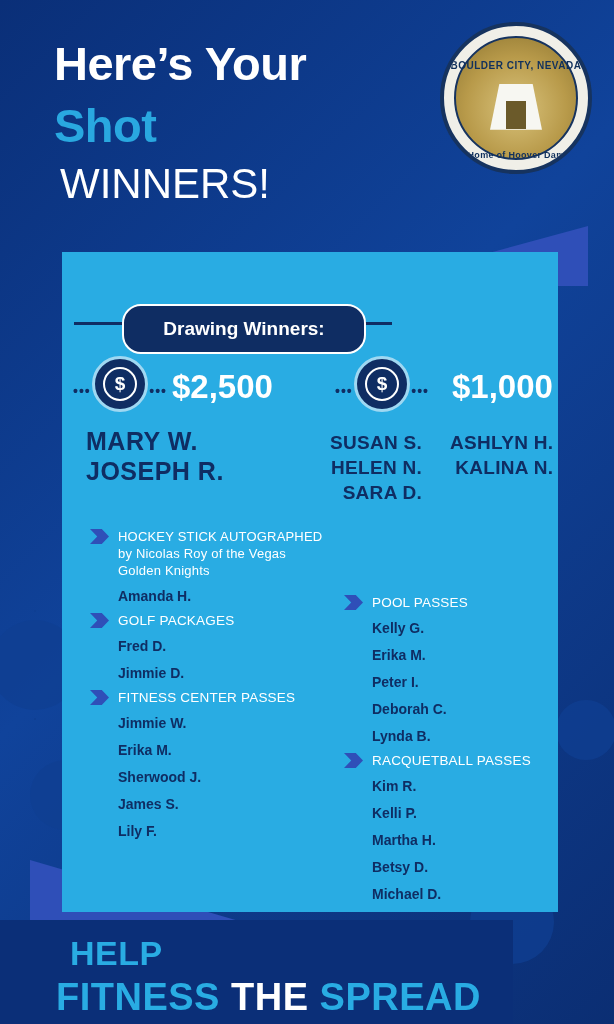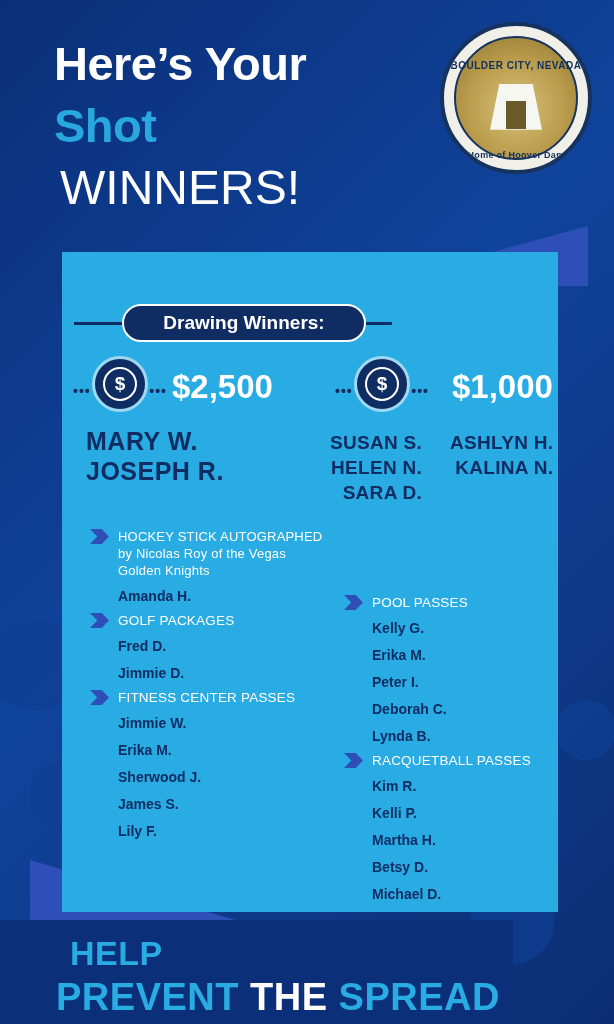--- a/index.html
+++ b/index.html
@@ -66,21 +66,21 @@
     font-size: 47px; font-weight: bold; color: #ffffff;
     letter-spacing: -0.5px;
   }
   .h-line2 {
     position: absolute; left: 54px; top: 98px;
     font-size: 47px; font-weight: bold; color: #29a8e0;
     letter-spacing: -0.5px;
   }
   .h-line3 {
     position: absolute; left: 60px; top: 160px;
-    font-size: 48px; font-weight: normal; color: #ffffff;
+    font-size: 42px; font-weight: normal; color: #ffffff;
     letter-spacing: 0px;
     font-family: "Liberation Sans", sans-serif;
   }
 
   
   .seal {
     position: absolute; right: 22px; top: 22px;
     width: 152px; height: 152px;
     border-radius: 50%;
     background: #f0efe8;
@@ -118,21 +118,21 @@
   
   .card {
     position: absolute;
     left: 62px; top: 252px;
     width: 496px; height: 660px;
     background: #29ace3;
   }
 
   .ribbon {
     position: absolute; left: 60px; top: 52px;
-    width: 244px; height: 38px;
+    width: 244px; height: 50px;
     background: #0f2d63;
     border-radius: 19px;
     border: 2px solid #ffffff;
     display: flex; align-items: center; justify-content: center;
   }
   .ribbon span {
     color: #ffffff; font-size: 19px; font-weight: bold;
   }
   .ribbon-tail-l, .ribbon-tail-r {
     position: absolute; top: 70px; height: 3px; background: #0f2d63;
@@ -330,17 +330,17 @@
         <div class="nm">Michael D.</div>
       </div>
 
     </div>
 
   </div>
 
   <div class="footer">
     <div class="f1">HELP</div>
     <div class="f2">
-      <span class="blue">PREVENT </span><span class="white">THE </span><span class="blue">SPREAD</span>
+      <span class="blue">FITNESS </span><span class="white">THE </span><span class="blue">SPREAD</span>
     </div>
   </div>
 
 </div>
 
 </body></html>

